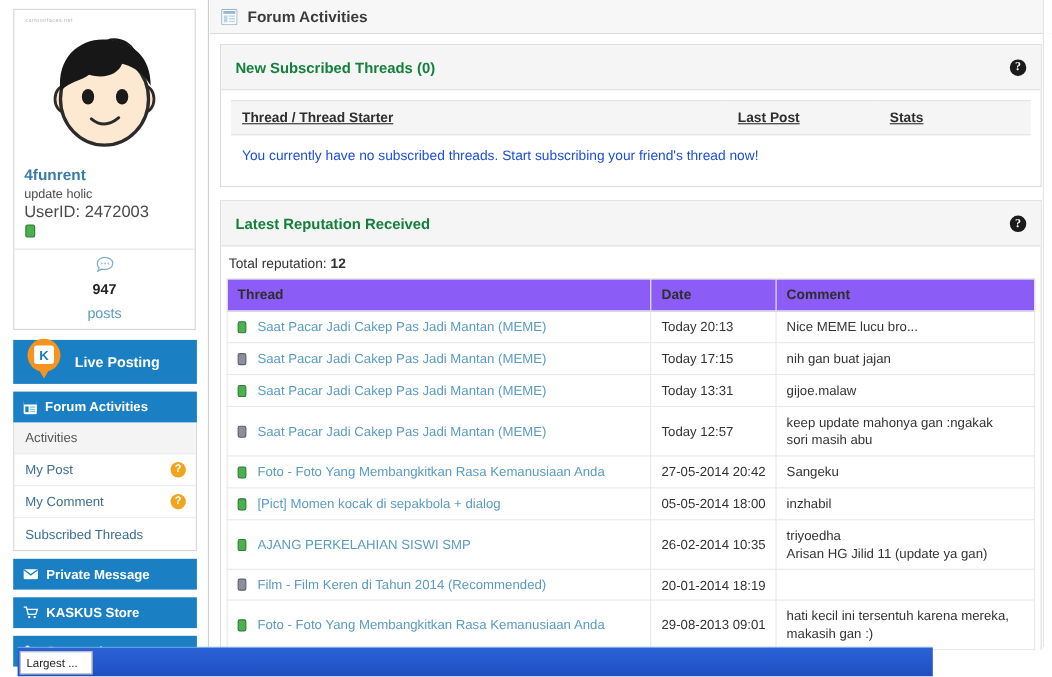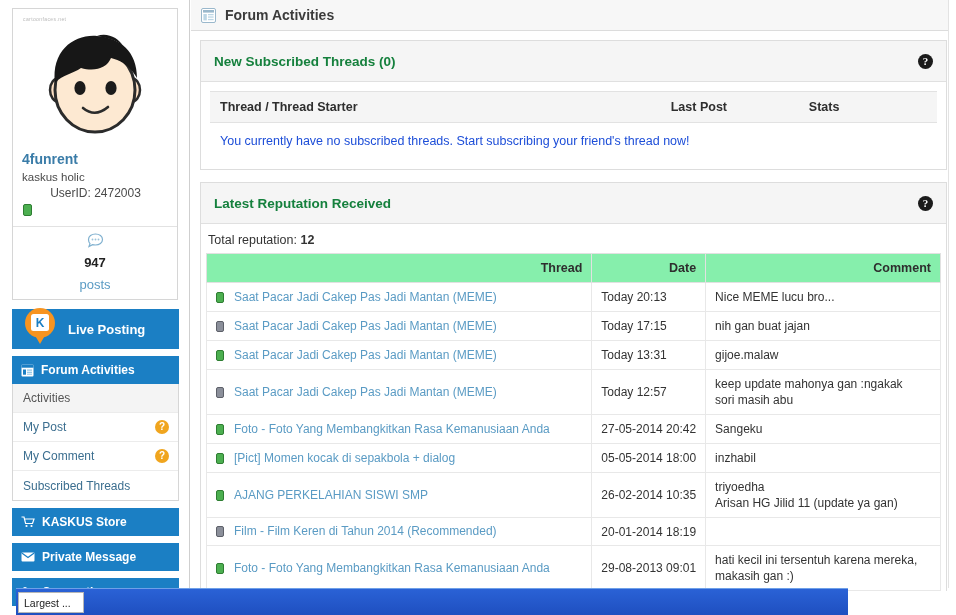--- a/index.html
+++ b/index.html
@@ -55,25 +55,24 @@
     line-height: 16px;
     cursor: pointer;
   }
   .usertitle {
     font-size: 11.5px;
     color: #4a4a4a;
     margin: 0 0 2px 1px;
     line-height: 14px;
   }
   .userid {
-    font-size: 12px;
+    font-size: 15px;
     color: #4a4a4a;
     margin: 0 0 4px 1px;
     line-height: 14px;
-    text-align: center;
   }
   .rep-block {
     width: 9px; height: 12px;
     background: #4caf50;
     border: 1px solid #2e7d32;
     border-radius: 2px;
     margin: 2px 0 6px 2px;
   }
   .posts-row {
     border-top: 1px solid #e2e2e2;
@@ -197,40 +196,41 @@
   table.tbl thead th {
     background: #f5f5f5;
     border: 1px solid #e2e2e2;
     border-left: none; border-right: none;
     font-size: 12.5px;
     font-weight: bold;
     color: #2e2e2e;
     text-align: left;
     padding: 8px 10px;
     height: 30px;
+    text-decoration: underline;
   }
   .empty-msg {
     font-size: 12.5px;
     color: #1d4ed8;
     padding: 11px 10px 12px 10px;
   }
   .total-rep {
     font-size: 12.5px;
     color: #333;
     padding: 1px 2px 6px 2px;
   }
   .total-rep b { font-weight: bold; }
   table.rep { width: 100%; border-collapse: collapse; table-layout: fixed; }
   table.rep thead th {
-    background: #86efac;
+    background: #8b5cf6;
     border: 1px solid #e1e1e1;
     font-size: 12.5px;
     font-weight: bold;
     color: #2e2e2e;
-    text-align: right;
+    text-align: left;
     padding: 7px 9px;
     height: 28px;
   }
   table.rep td {
     border: 1px solid #e8e8e8;
     font-size: 12px;
     color: #333;
     padding: 6px 9px;
     vertical-align: middle;
   }
@@ -299,21 +299,21 @@
             <ellipse cx="58" cy="62" rx="40" ry="42" fill="#fde9d2" stroke="#2b2b2b" stroke-width="3"></ellipse>
             <path d="M18 55 C14 22 38 6 60 8 C84 10 100 24 100 50 C100 50 92 34 74 30 C70 40 58 44 44 40 C36 46 26 46 18 55 Z" fill="#171717"></path>
             <path d="M60 8 C70 4 82 10 86 18 C80 12 70 10 60 8 Z" fill="#171717"></path>
             <ellipse cx="43" cy="60" rx="5.6" ry="7" fill="#1b1b1b"></ellipse>
             <ellipse cx="74" cy="60" rx="5.6" ry="7" fill="#1b1b1b"></ellipse>
             <path d="M46 80 Q58 90 71 79" stroke="#2b2b2b" stroke-width="2.6" fill="none" stroke-linecap="round"></path>
           </svg>
         </div>
 
         <div class="username">4funrent</div>
-        <div class="usertitle">kaskus holic</div>
+        <div class="usertitle">update holic</div>
         <div class="userid">UserID: 2472003</div>
         <div class="rep-block"></div>
       </div>
 
       <div class="posts-row">
         <svg width="17" height="15" viewBox="0 0 17 15">
           <path d="M1.5 6.5 C1.5 3.2 4.6 1 8.5 1 C12.4 1 15.5 3.2 15.5 6.5 C15.5 9.8 12.4 12 8.5 12 C7.4 12 6.4 11.9 5.5 11.6 L2 13.5 L3 10.6 C2 9.5 1.5 8.1 1.5 6.5 Z" fill="none" stroke="#7fb0cf" stroke-width="1.2"></path>
           <circle cx="5.5" cy="6.5" r="0.9" fill="#9cc3da"></circle>
           <circle cx="8.5" cy="6.5" r="0.9" fill="#9cc3da"></circle>
           <circle cx="11.5" cy="6.5" r="0.9" fill="#9cc3da"></circle>
@@ -356,34 +356,34 @@
       <div class="nav-sub">
         <span>My Comment</span>
         <span class="badge-q">?</span>
       </div>
       <div class="nav-sub">
         <span>Subscribed Threads</span>
       </div>
     </div>
 
     <div class="nav-btn">
+      <svg width="14" height="10" viewBox="0 0 14 10">
+        <rect x="0.5" y="0.5" width="13" height="9" rx="1" fill="#ffffff"></rect>
+        <path d="M0.8 1 L7 5.6 L13.2 1" fill="none" stroke="#1b7fc4" stroke-width="1.2"></path>
+      </svg>
+      <span>Private Message</span>
+    </div>
+
+    <div class="nav-btn">
       <svg width="14" height="12" viewBox="0 0 14 12">
         <path d="M0.5 1 H3 L4.6 7.5 H11.5 L13 3 H3.6" fill="none" stroke="#ffffff" stroke-width="1.2"></path>
         <circle cx="5.5" cy="10" r="1.1" fill="#ffffff"></circle>
         <circle cx="10.5" cy="10" r="1.1" fill="#ffffff"></circle>
       </svg>
       <span>KASKUS Store</span>
-    </div>
-
-    <div class="nav-btn">
-      <svg width="14" height="10" viewBox="0 0 14 10">
-        <rect x="0.5" y="0.5" width="13" height="9" rx="1" fill="#ffffff"></rect>
-        <path d="M0.8 1 L7 5.6 L13.2 1" fill="none" stroke="#1b7fc4" stroke-width="1.2"></path>
-      </svg>
-      <span>Private Message</span>
     </div>
 
     <div class="nav-btn">
       <svg width="14" height="12" viewBox="0 0 14 12">
         <circle cx="4" cy="3" r="2.1" fill="#ffffff"></circle>
         <path d="M1 11 C1 7.8 7 7.8 7 11 Z" fill="#ffffff"></path>
         <circle cx="10.3" cy="4" r="1.7" fill="#ffffff"></circle>
         <path d="M7.6 11 C7.6 8.3 13 8.3 13 11 Z" fill="#ffffff"></path>
       </svg>
       <span>Connections</span>

